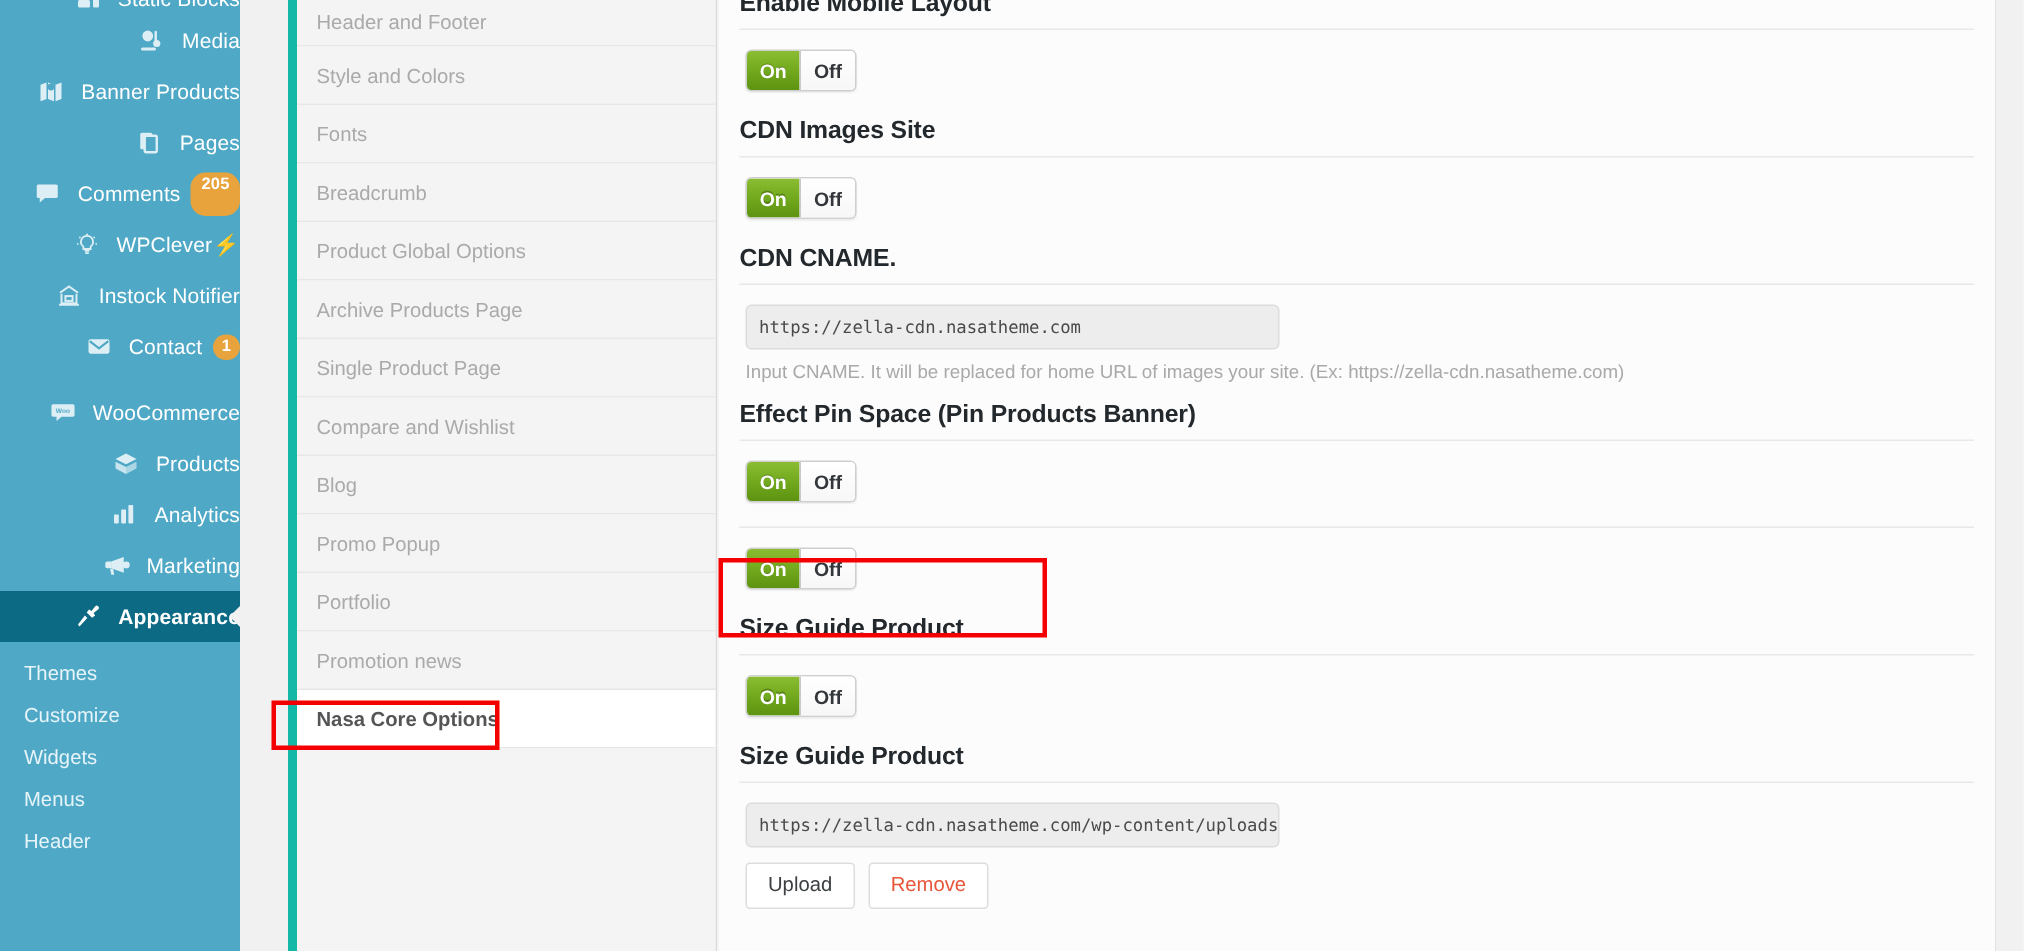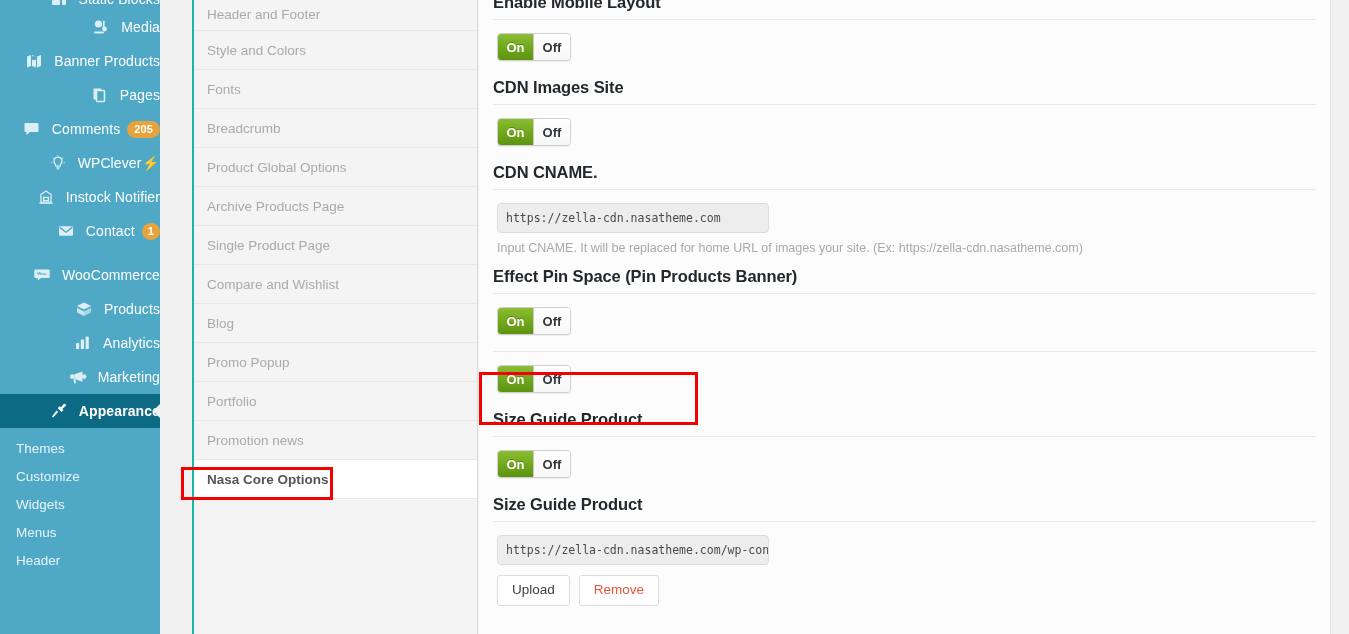--- a/index.html
+++ b/index.html
@@ -52,21 +52,21 @@
     border-top: 8px solid transparent;
     border-bottom: 8px solid transparent;
     border-right: 8px solid #f1f1f1;
   }
   .wp-badge {
     background: #e8a33d;
     color: #ffffff;
     font-size: 11px;
     font-weight: bold;
     border-radius: 10px;
-    padding: 1px 7px 2px 7px;
+    padding: 1px 7px 14px 7px;
     margin-left: 7px;
     line-height: 14px;
   }
   .wp-badge.small { padding: 1px 6px 2px 6px; }
   .wp-submenu {
     background: #4ea8c6;
     padding-top: 6px;
   }
   .wp-sub-item {
     height: 28px;
@@ -75,21 +75,21 @@
     color: #e7f4f9;
     font-size: 13.5px;
   }
   .bolt { color: #f7c527; font-size: 14px; margin-left: 1px; }
 
   
   .opt-nav {
     position: absolute; left: 192px; top: 0;
     width: 286px; height: 634px;
     background: #f4f4f4;
-    border-left: 2px solid #14b8a6;
+    border-left: 6px solid #14b8a6;
     border-right: 1px solid #dcdcdc;
   }
   .opt-item {
     height: 39px;
     display: flex; align-items: center;
     padding-left: 13px;
     font-size: 13.5px;
     color: #aaaaaa;
     border-bottom: 1px solid #e7e7e7;
     background: #f4f4f4;
@@ -154,21 +154,21 @@
     border-right: 1px solid #c9c9c9;
   }
   .toggle .seg.off {
     background: linear-gradient(180deg,#ffffff 0%,#f7f7f7 100%);
     color: #33373b;
   }
 
   
   .txt-input {
     display: block;
-    width: 272px; height: 30px;
+    width: 356px; height: 30px;
     background: #ededed;
     border: 1px solid #dcdcdc;
     border-radius: 4px;
     color: #4a4a4a;
     font-family: "DejaVu Sans Mono", monospace;
     font-size: 11.5px;
     padding: 0 8px;
     line-height: 28px;
     white-space: nowrap;
     overflow: hidden;

